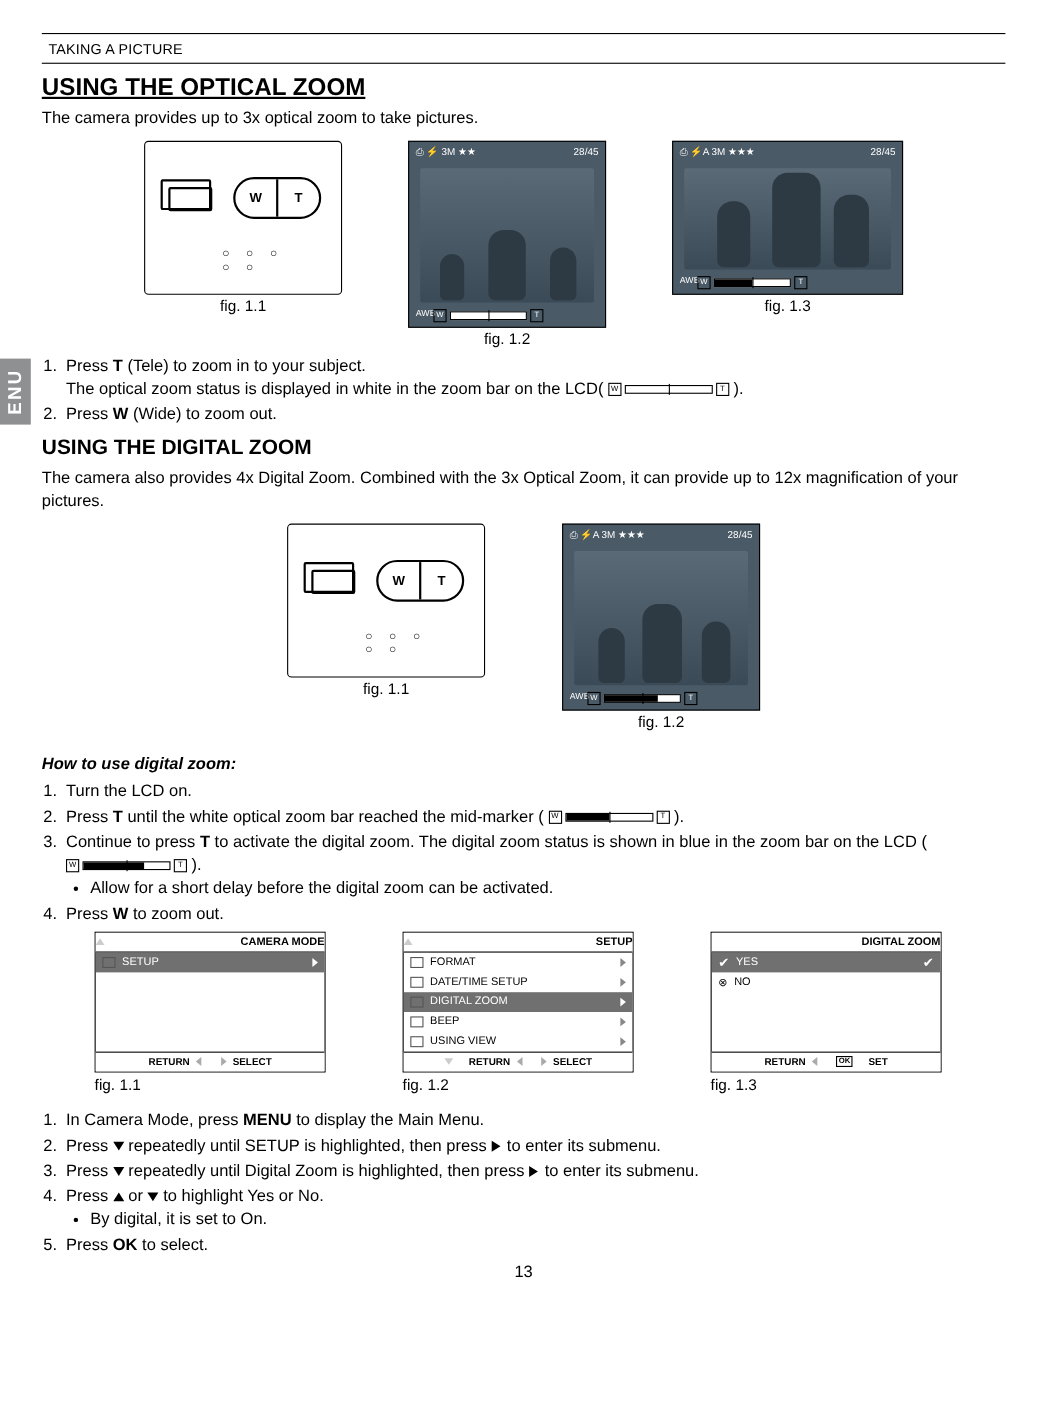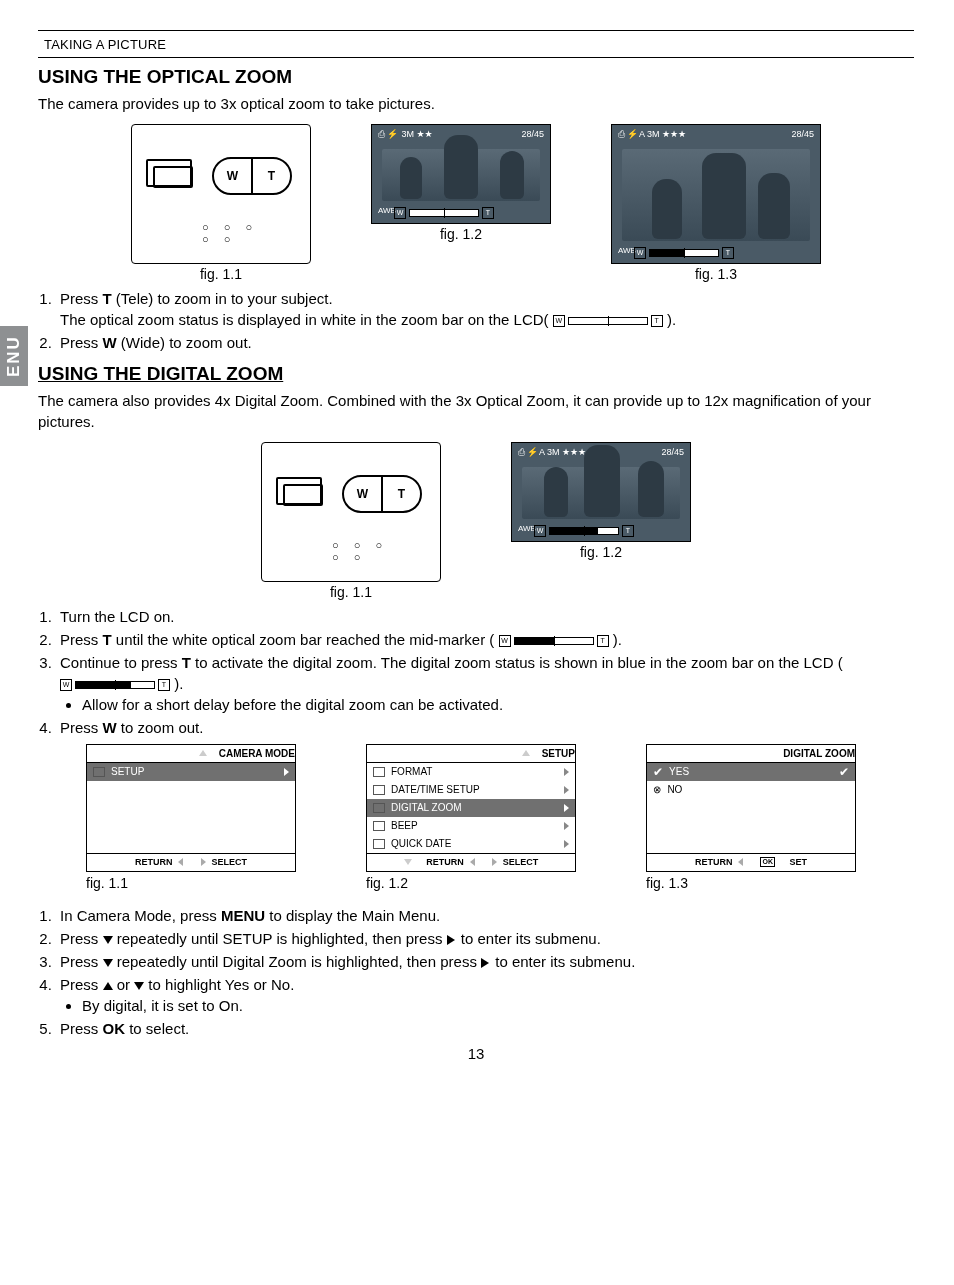--- a/index.html
+++ b/index.html
@@ -1,35 +1,35 @@
 <!DOCTYPE html>
 <html><head>
 <meta charset="utf-8">
 <style>
   * { box-sizing: border-box; margin: 0; padding: 0; }
   html, body { width: 954px; background: #fff; font-family: Arial, Helvetica, sans-serif; color: #000; }
   .page { padding: 30px 40px 30px 38px; position: relative; }
   .top-rule { border-bottom: 1px solid #000; margin-bottom: 0; }
   .section-header { font-size: 13px; padding: 6px 0 3px 6px; letter-spacing: 0.2px; }
   .rule2 { border-top: 1px solid #000; margin-top: 2px; }
-  h2.title { font-size: 19px; font-weight: bold; margin: 8px 0 6px 0; }
-  h2.title2 { font-size: 19px; font-weight: bold; margin: 10px 0 6px 0; text-decoration: underline; }
+  h2.title { font-size: 22px; font-weight: bold; margin: 8px 0 6px 0; text-decoration: underline; }
+  h2.title2 { font-size: 19px; font-weight: bold; margin: 10px 0 6px 0; }
   p.body { font-size: 15px; margin: 4px 0 8px 0; line-height: 1.35; }
   .fig-row { display: flex; justify-content: center; gap: 70px; margin: 10px 0 4px 0; }
   .fig-row.wide { gap: 60px; }
   .fig { display: flex; flex-direction: column; align-items: center; }
   .fig-cap { font-size: 14px; margin-top: 2px; }
   .camera-back { width: 180px; height: 140px; border: 1.5px solid #000; border-radius: 4px; background: #fff; position: relative; }
   .camera-back .viewfinder { position: absolute; top: 34px; left: 14px; width: 46px; height: 28px; border: 2px solid #000; border-radius: 2px; }
   .camera-back .viewfinder::before { content:""; position:absolute; left:5px; top:5px; width:36px; height:18px; border:2px solid #000; border-radius:2px; }
   .camera-back .zoom { position:absolute; top:32px; left:80px; width:80px; height:38px; border:2px solid #000; border-radius:19px; display:flex; }
   .camera-back .zoom .w, .camera-back .zoom .t { flex:1; display:flex; align-items:center; justify-content:center; font-size:12px; font-weight:bold; }
   .camera-back .zoom .w { border-right:2px solid #000; }
   .camera-back .dots { position:absolute; bottom:18px; left:70px; font-size:11px; letter-spacing:6px; }
-  .lcd-preview { width: 180px; height: 100px; border: 1.5px solid #000; background: #4a5a66; position: relative; color:#fff; font-size:8px; }
+  .lcd-preview { width: 180px; height: 170px; border: 1.5px solid #000; background: #4a5a66; position: relative; color:#fff; font-size:8px; }
   .lcd-preview.large { width: 210px; height: 140px; }
   .lcd-preview .topicons { position:absolute; top:4px; left:6px; right:6px; display:flex; justify-content:space-between; font-size:9px; }
   .lcd-preview .silh { position:absolute; top:24px; left:10px; right:10px; bottom:22px; background: linear-gradient(#5a6a76,#3a4a56); border-radius:2px; }
   .lcd-preview .person { position:absolute; width:28px; height:50px; background:#2d3a44; border-radius:14px 14px 6px 6px; }
   .lcd-preview .p1 { left:28px; bottom:24px; height:42px; width:22px; }
   .lcd-preview .p2 { left:72px; bottom:24px; height:64px; width:34px; }
   .lcd-preview .p3 { right:26px; bottom:24px; height:48px; width:24px; }
   .lcd-preview .awb { position:absolute; left:6px; bottom:8px; font-size:8px; }
   .lcd-preview .bar { position:absolute; left:22px; right:22px; bottom:6px; height:10px; }
   .zoombar { display:inline-flex; align-items:center; vertical-align:middle; }
@@ -41,21 +41,21 @@
   .zoombar.tiny .zoombar-track { width:70px; height:8px; }
   ol.steps { font-size:15px; margin: 6px 0 6px 18px; line-height:1.4; }
   ol.steps > li { padding-left: 4px; margin-bottom: 2px; }
   ol.steps ul { list-style: disc; margin-left: 22px; }
   .subhead { font-size:15px; font-weight:bold; font-style:italic; margin: 22px 0 4px 0; }
   .subhead2 { font-size:15px; font-weight:bold; margin: 28px 0 14px 0; }
   .side-tab { position:absolute; left:0; top:326px; width:28px; height:60px; background:#8e9092; color:#fff; font-weight:bold; font-size:17px; display:flex; align-items:center; justify-content:center; writing-mode:vertical-rl; transform:rotate(180deg); letter-spacing:2px; }
   .menu-row { display:flex; justify-content:center; gap:60px; margin-top:4px; }
   .menu-box { width: 220px; }
   .menu-frame { width:210px; height:128px; border:1.5px solid #000; background:#fff; position:relative; font-size:10px; }
-  .menu-frame .hdr { height:18px; background:#fff; display:flex; align-items:center; justify-content:flex-end; gap:6px; border-bottom:1px solid #000; font-weight:bold; font-size:10px; }
+  .menu-frame .hdr { height:18px; background:#fff; display:flex; align-items:center; justify-content:space-between; gap:6px; border-bottom:1px solid #000; font-weight:bold; font-size:10px; }
   .menu-frame .hdr .tri-up { width:0;height:0;border-left:4px solid transparent;border-right:4px solid transparent;border-bottom:6px solid #ccc; }
   .menu-frame .ftr { position:absolute; bottom:0; left:0; right:0; height:18px; background:#fff; border-top:1px solid #000; display:flex; align-items:center; justify-content:center; gap:6px; font-weight:bold; font-size:9px; }
   .menu-frame .ftr .tri-dn { width:0;height:0;border-left:4px solid transparent;border-right:4px solid transparent;border-top:6px solid #ccc; }
   .menu-frame .body-area { position:absolute; top:18px; bottom:18px; left:0; right:0; overflow:hidden; }
   .mrow { height:18px; display:flex; align-items:center; padding:0 6px; gap:6px; font-size:10px; }
   .mrow .grow { flex:1; }
   .mrow.sel { background:#707070; color:#fff; }
   .mrow .ri { width:0;height:0;border-top:4px solid transparent;border-bottom:4px solid transparent;border-left:5px solid #888; }
   .mrow.sel .ri { border-left-color:#fff; }
   .mrow .ic { width:12px; height:10px; border:1px solid #555; display:inline-block; }
@@ -191,20 +191,21 @@
                 <span class="fill" style="width:70%"></span>
                 <span class="tick"></span>
               </span>
               <span class="zoombar-ic">T</span>
             </span></div>
       </div>
       <div class="fig-cap">fig. 1.2</div>
     </div>
   </div>
 
+  <div class="subhead">How to use digital zoom:</div>
   <ol class="steps">
     <li>Turn the LCD on.</li>
     <li>
       <span>Press </span><b>T</b><span> until the white optical zoom bar reached the mid-marker ( </span>
       <span class="zoombar small">
           <span class="zoombar-ic">W</span>
           <span class="zoombar-track">
             <span class="fill" style="width:50%"></span>
             <span class="tick"></span>
           </span>
@@ -276,21 +277,21 @@
               <span class="grow">DIGITAL ZOOM</span>
               <span class="ri"></span>
             </div>
           <div class="mrow">
               <span class="ic"></span>
               <span class="grow">BEEP</span>
               <span class="ri"></span>
             </div>
           <div class="mrow">
               <span class="ic"></span>
-              <span class="grow">QUICK DATE</span>
+              <span class="grow">USING VIEW</span>
               <span class="ri"></span>
             </div>
         </div>
         <div class="ftr"><span class="tri-dn"></span>&nbsp;<span>RETURN</span><span class="lar"></span>&nbsp;&nbsp;<span class="rar"></span><span>SELECT</span></div>
       </div>
       <div class="menu-cap">fig. 1.2</div>
     </div>
 
     <div class="menu-box">
       <div class="menu-frame">

